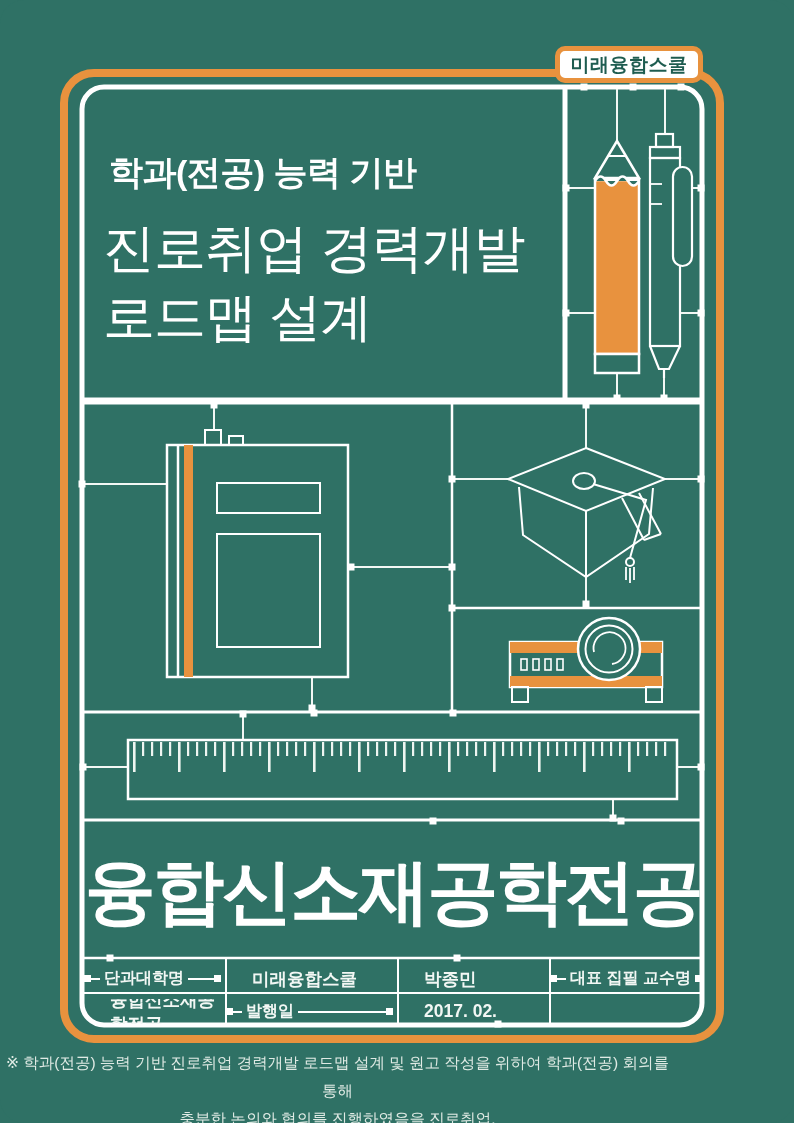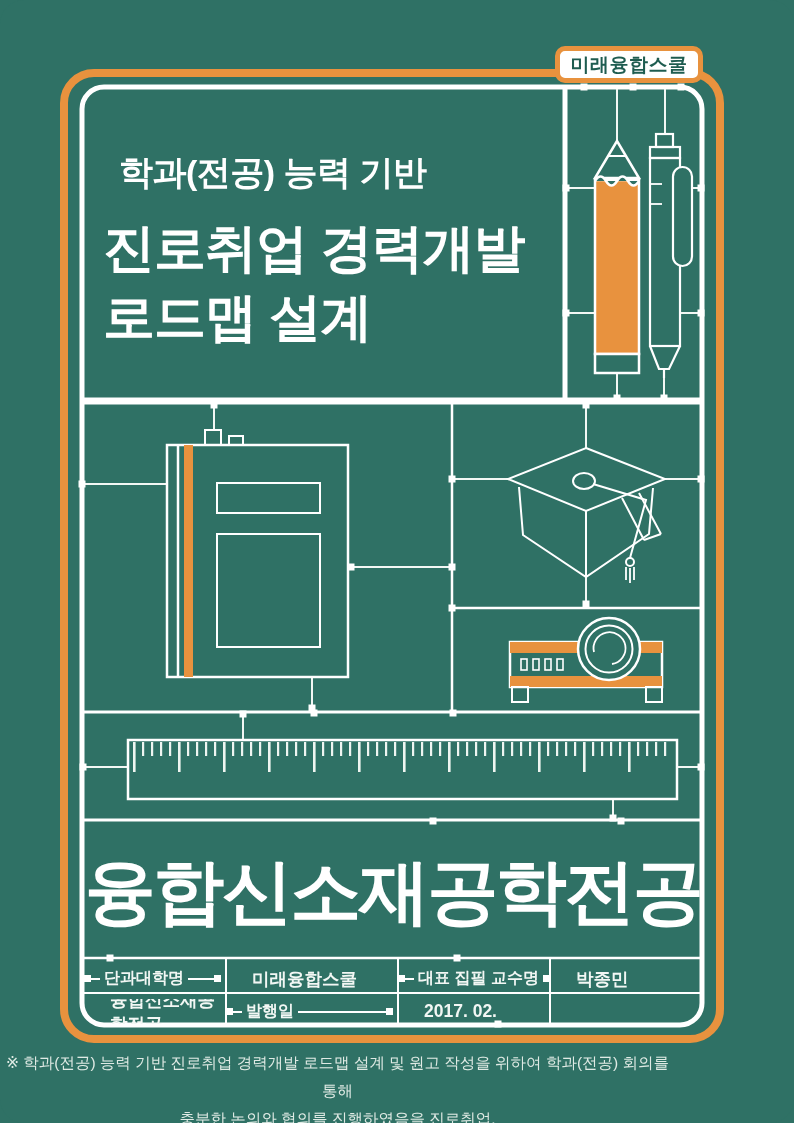--- a/index.html
+++ b/index.html
@@ -10,22 +10,22 @@
   .layer{position:absolute;left:0;top:0;}
   
   .badge{
     position:absolute;left:555px;top:46px;width:148px;height:37px;box-sizing:border-box;
     background:#ffffff;border:5px solid #E8923E;border-radius:10px;
     display:flex;align-items:center;justify-content:center;
     color:#1E5C50;font-size:19px;font-weight:bold;letter-spacing:0.5px;
   }
   
   .title-block{position:absolute;left:103px;top:150px;}
-  .eyebrow{font-size:34px;font-weight:600;letter-spacing:-0.5px;margin:0 0 18px 16px;}
-  .headline{font-size:52px;font-weight:700;line-height:69px;letter-spacing:-1px;margin:0;}
+  .eyebrow{font-size:34px;font-weight:600;letter-spacing:-0.5px;margin:0 0 18px 6px;}
+  .headline{font-size:52px;font-weight:400;line-height:69px;letter-spacing:-1px;margin:0;}
   
   .major-name{
     position:absolute;left:84px;top:842px;width:618px;text-align:center;
     font-size:71px;font-weight:800;letter-spacing:-2.5px;line-height:100px;white-space:nowrap;
   }
   
   .info-table{
     position:absolute;left:84px;top:958px;width:618px;height:66px;
     display:grid;grid-template-columns:142px 172px 152px 152px;grid-template-rows:35px 31px;
   }
@@ -214,28 +214,28 @@
   <div class="info-table">
 
     <div class="cell label">
       <span class="node"></span>
         <span class="lead short"></span>
         <span class="txt">단과대학명</span>
         <span class="lead grow"></span>
         <span class="node"></span>
     </div>
     <div class="cell value">미래융합스쿨</div>
+    <div class="cell value">박종민</div>
     <div class="cell label">
       <span class="node"></span>
         <span class="lead short"></span>
         <span class="txt">대표 집필 교수명</span>
         <span class="lead grow"></span>
         <span class="node"></span>
     </div>
-    <div class="cell value">박종민</div>
 
     <div class="cell value">융합신소재공학전공</div>
     <div class="cell label">
       <span class="node"></span>
         <span class="lead short"></span>
         <span class="txt">발행일</span>
         <span class="lead grow"></span>
         <span class="node"></span>
     </div>
     <div class="cell value">2017. 02.</div>

